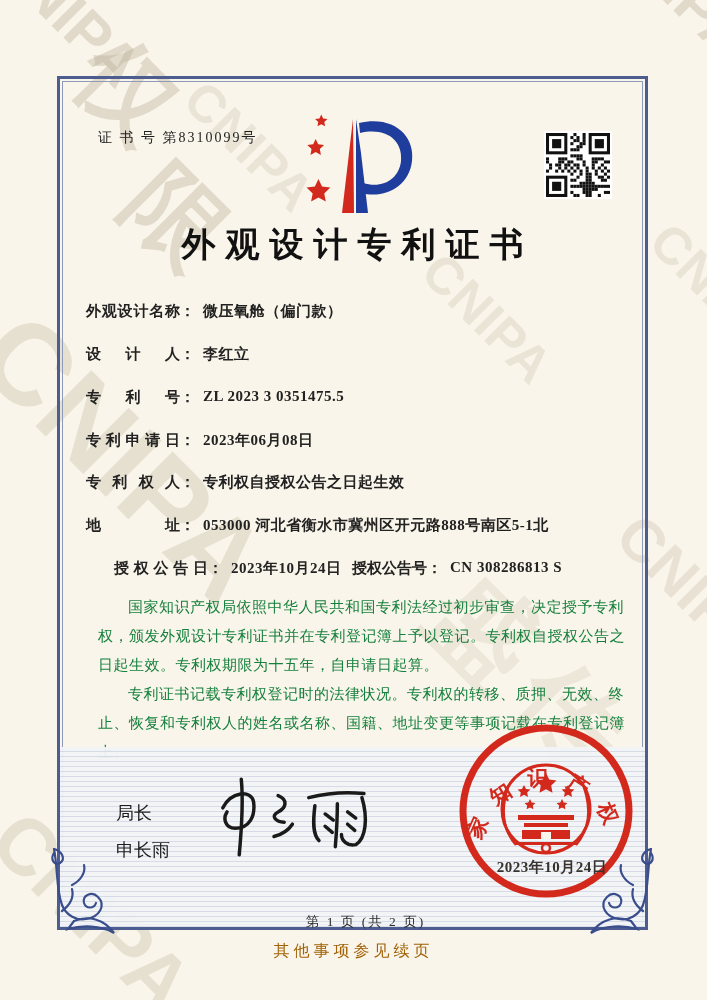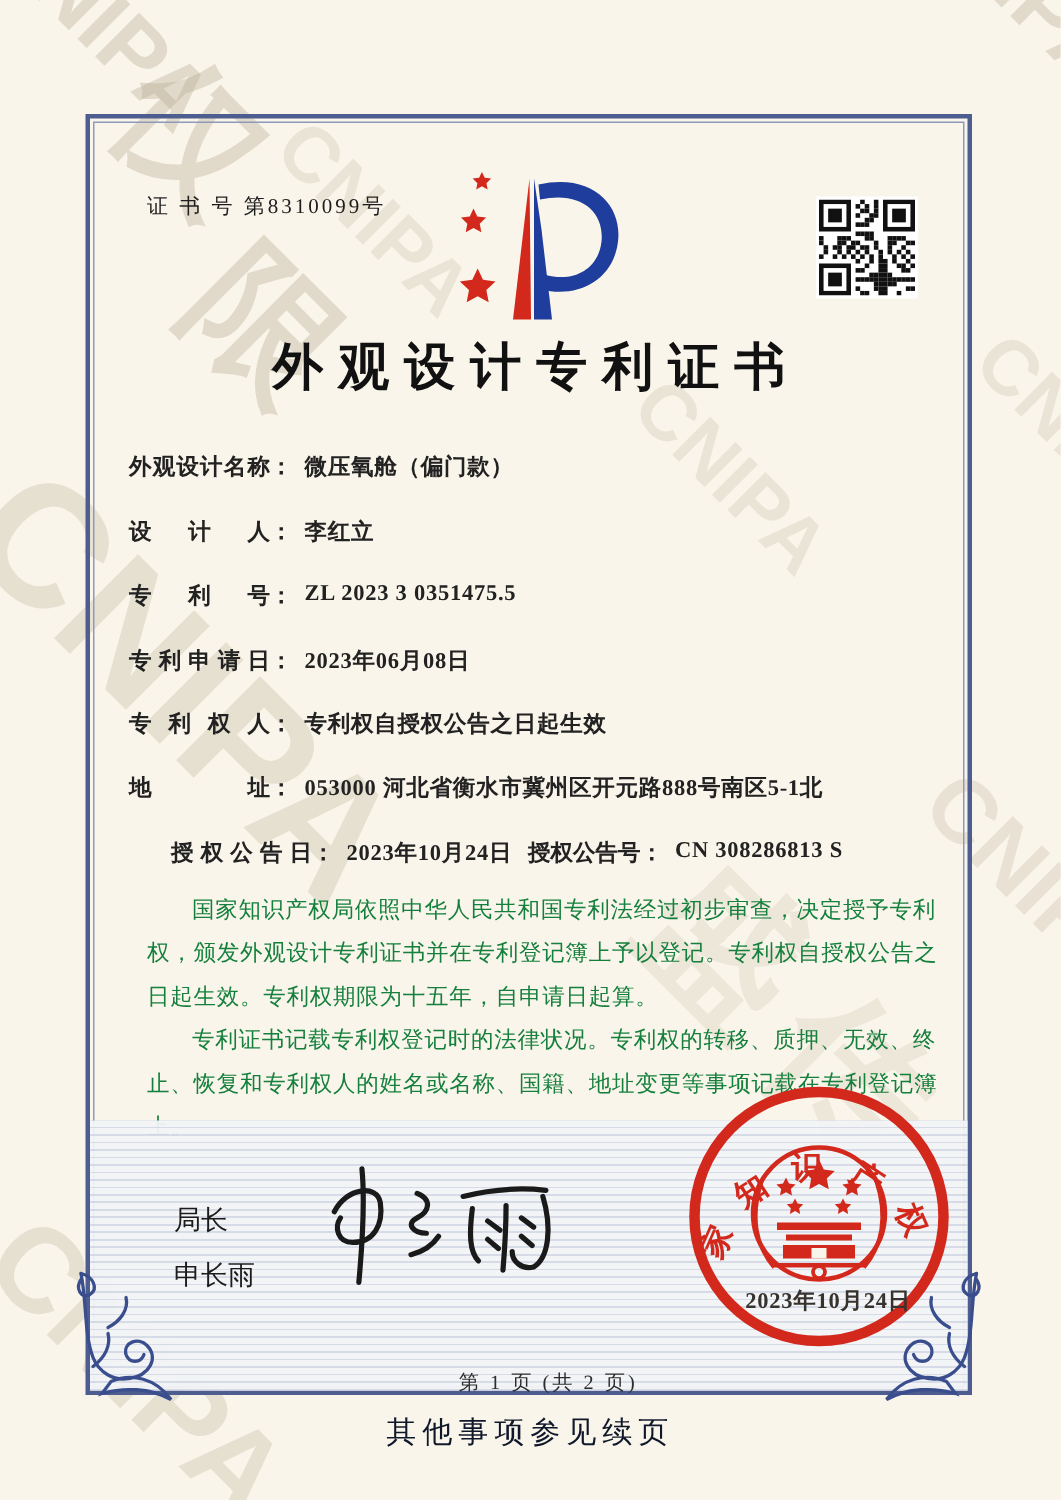--- a/index.html
+++ b/index.html
@@ -81,21 +81,21 @@
 
   .seal{position:absolute;left:396px;top:642px;width:180px;height:180px;z-index:4;}
   .seal-date{position:absolute;left:402px;top:779px;width:180px;text-align:center;
              font-size:15px;font-weight:bold;letter-spacing:.5px;color:#37322e;z-index:5;}
 
   .page-info{position:absolute;left:0;top:834px;width:100%;text-align:center;
              font-size:13.5px;letter-spacing:2px;color:#2c2c2c;z-index:4;padding-left:26px;box-sizing:border-box;}
 
   
   .continuation{position:absolute;left:0;top:941px;width:100%;text-align:center;
-                font-size:20px;letter-spacing:4px;color:#0f172a;z-index:2;}
+                font-size:16px;letter-spacing:4px;color:#a16207;z-index:2;}
 </style>
 </head>
 <body>
 
 <div class="wm-layer">
   <span class="wm wm-a">CNIPA</span>
   <span class="wm wm-b">仅</span>
   <span class="wm wm-c">限</span>
   <span class="wm wm-d">CNIPA</span>
   <span class="wm wm-e">CNIPA</span>

